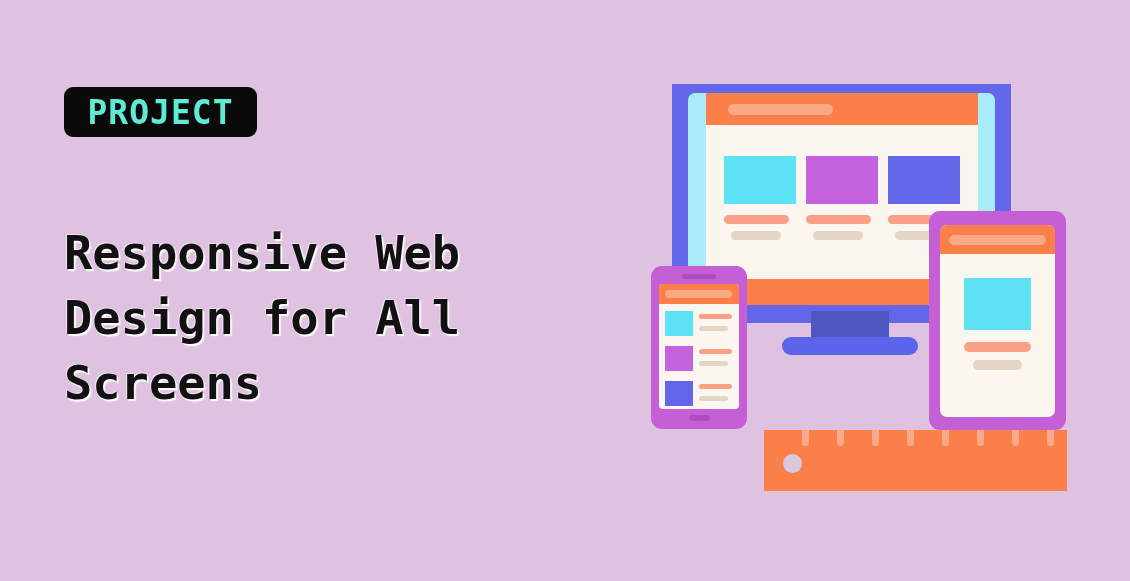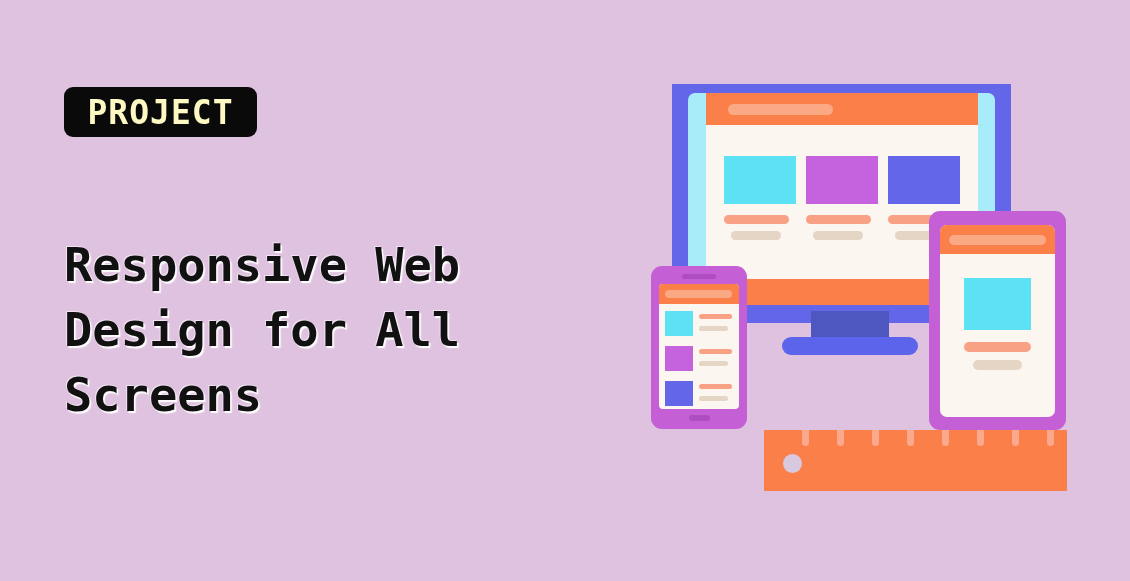--- a/index.html
+++ b/index.html
@@ -23,32 +23,32 @@
     top: 87px;
     width: 193px;
     height: 50px;
     background: #0a0a0a;
     border-radius: 9px;
     display: flex;
     align-items: center;
     justify-content: center;
   }
   .badge-label {
-    color: #fef9c3;
+    color: #5eead4;
     font-family: "DejaVu Sans Mono", monospace;
     font-size: 33px;
     font-weight: bold;
     letter-spacing: 1px;
     line-height: 1;
   }
 
   .headline {
     position: absolute;
     left: 64px;
-    top: 232px;
+    top: 220px;
     width: 480px;
     color: #111111;
     font-family: "DejaVu Sans Mono", monospace;
     font-size: 47px;
     font-weight: bold;
     line-height: 65px;
     letter-spacing: 0px;
     text-shadow:
       1.5px 1.5px 0 rgba(255,255,255,0.85),
       -1px -1px 0 rgba(255,255,255,0.55),

